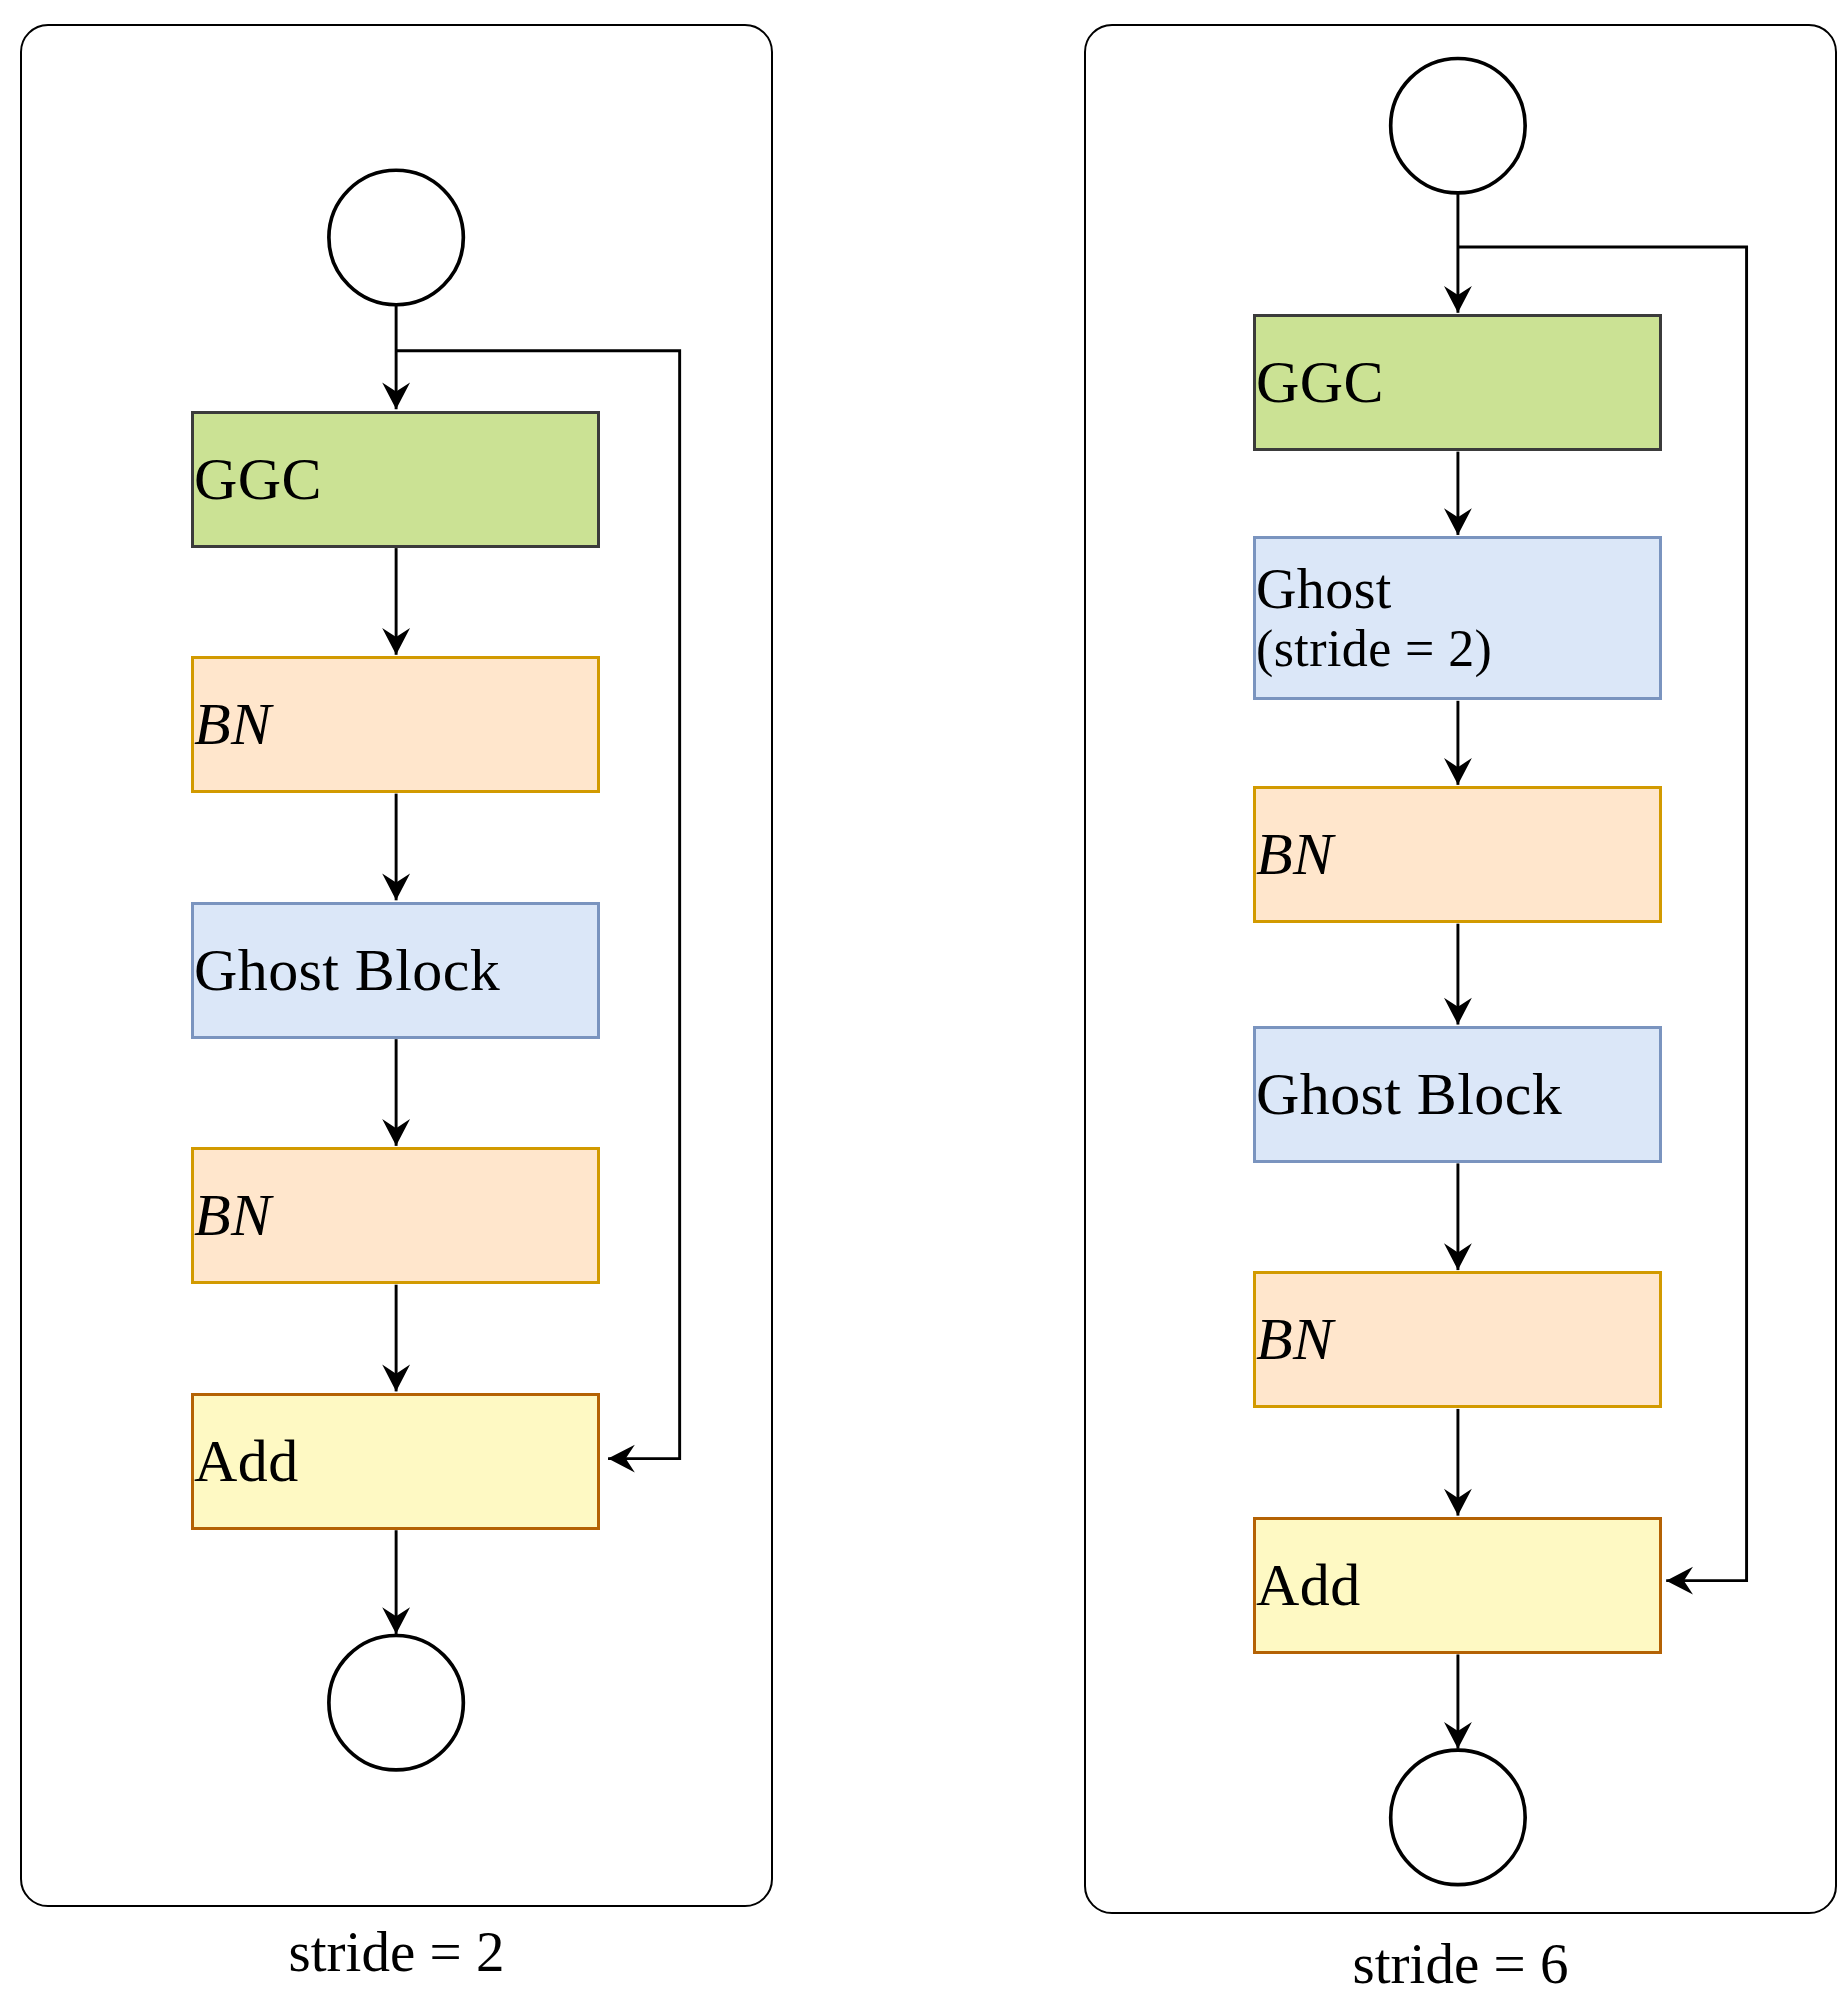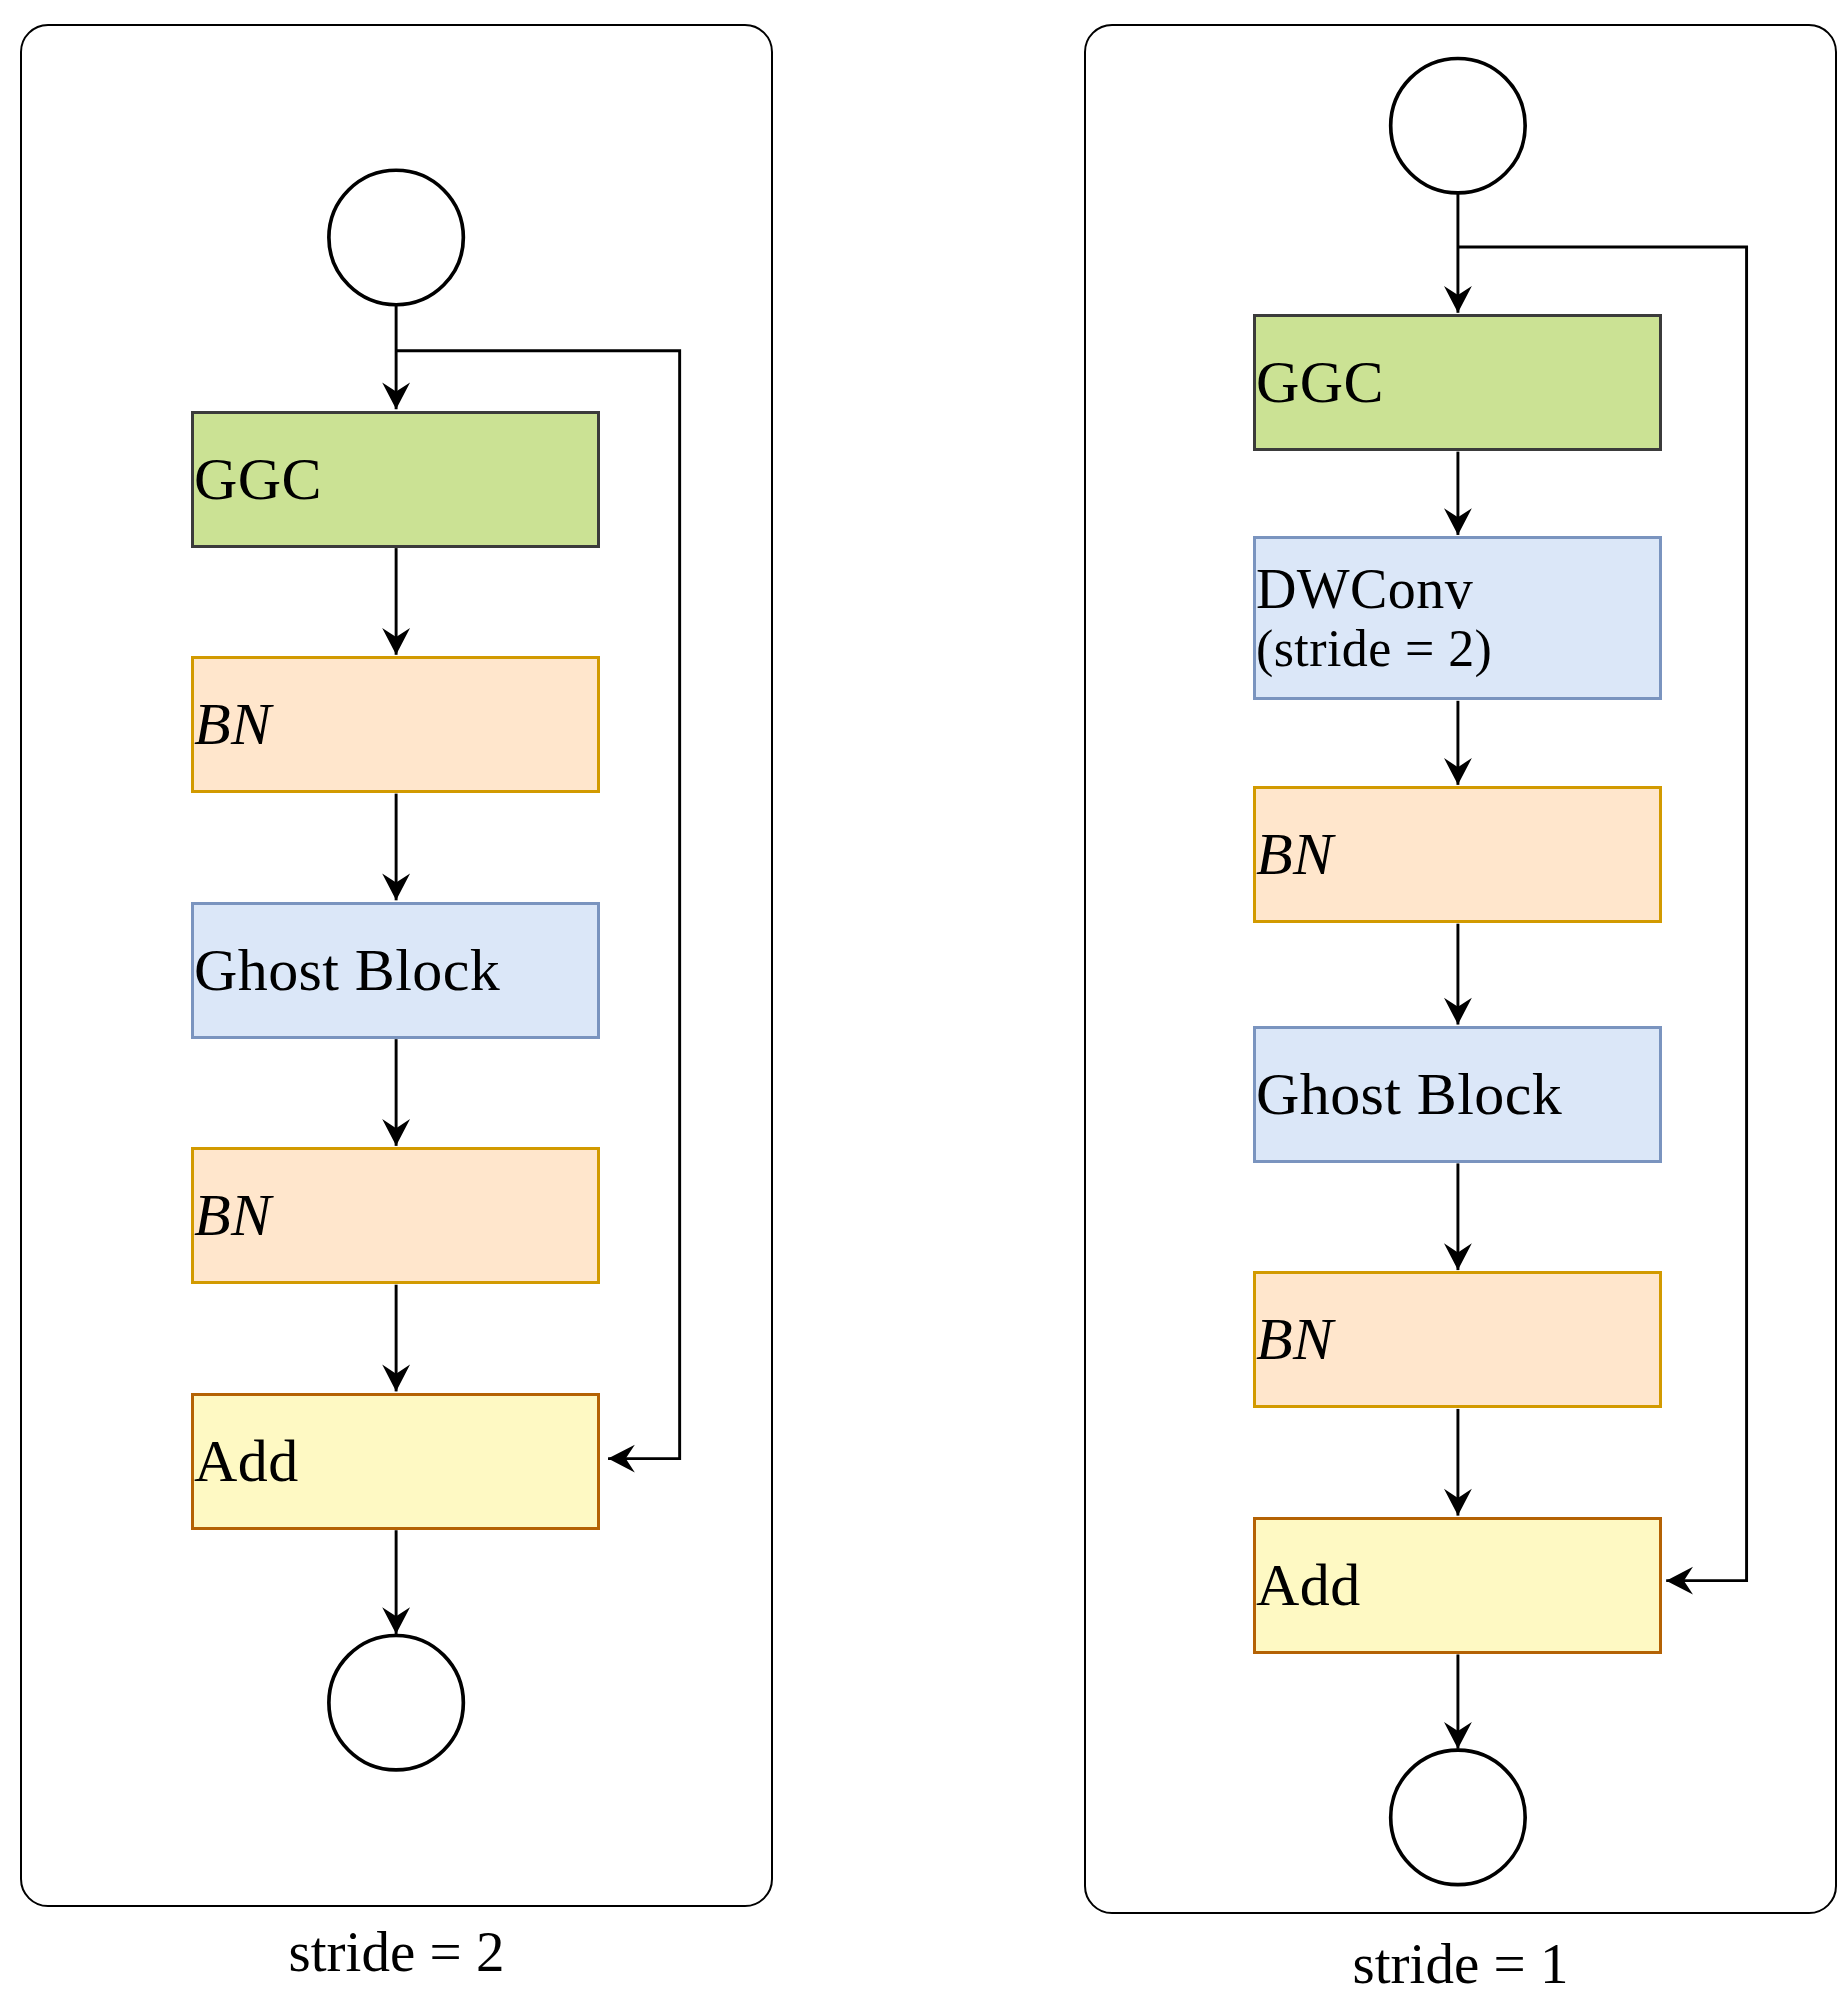--- a/index.html
+++ b/index.html
@@ -108,33 +108,33 @@
     <span>BN</span>
   </div>
   <div class="node n-orange" style="left:191px; top:1393px;">
     <span>Add</span>
   </div>
 
   <div class="node n-green" style="left:1253px; top:314px;">
     <span>GGC</span>
   </div>
   <div class="node n-blue tall" style="left:1253px; top:536px;">
-    <span>DWConv</span>
+    <span>Ghost</span>
     <span class="sub">(stride = 2)</span>
   </div>
   <div class="node n-peach" style="left:1253px; top:786px;">
     <span>BN</span>
   </div>
   <div class="node n-blue" style="left:1253px; top:1026px;">
     <span>Ghost Block</span>
   </div>
   <div class="node n-peach" style="left:1253px; top:1271px;">
     <span>BN</span>
   </div>
   <div class="node n-orange" style="left:1253px; top:1517px;">
     <span>Add</span>
   </div>
 
   <div class="caption left">stride = 2</div>
-  <div class="caption right">stride = 1</div>
+  <div class="caption right">stride = 6</div>
 
 </div>
 
 
 </body></html>

